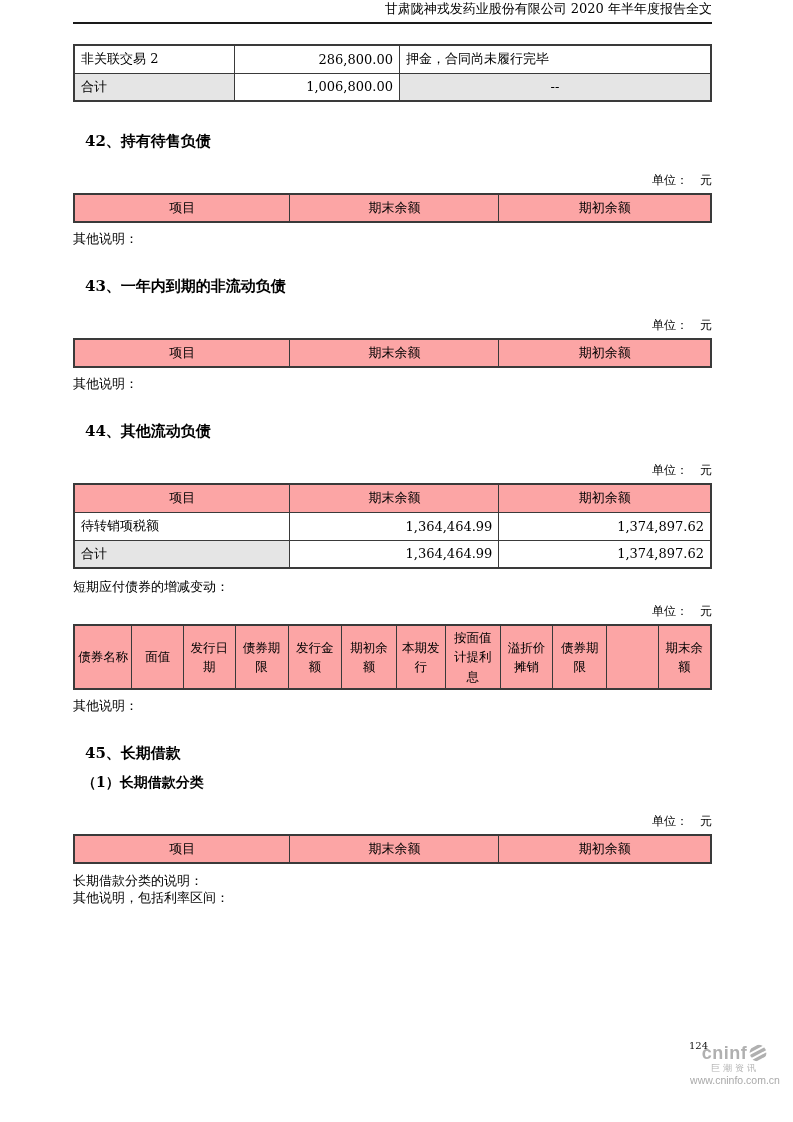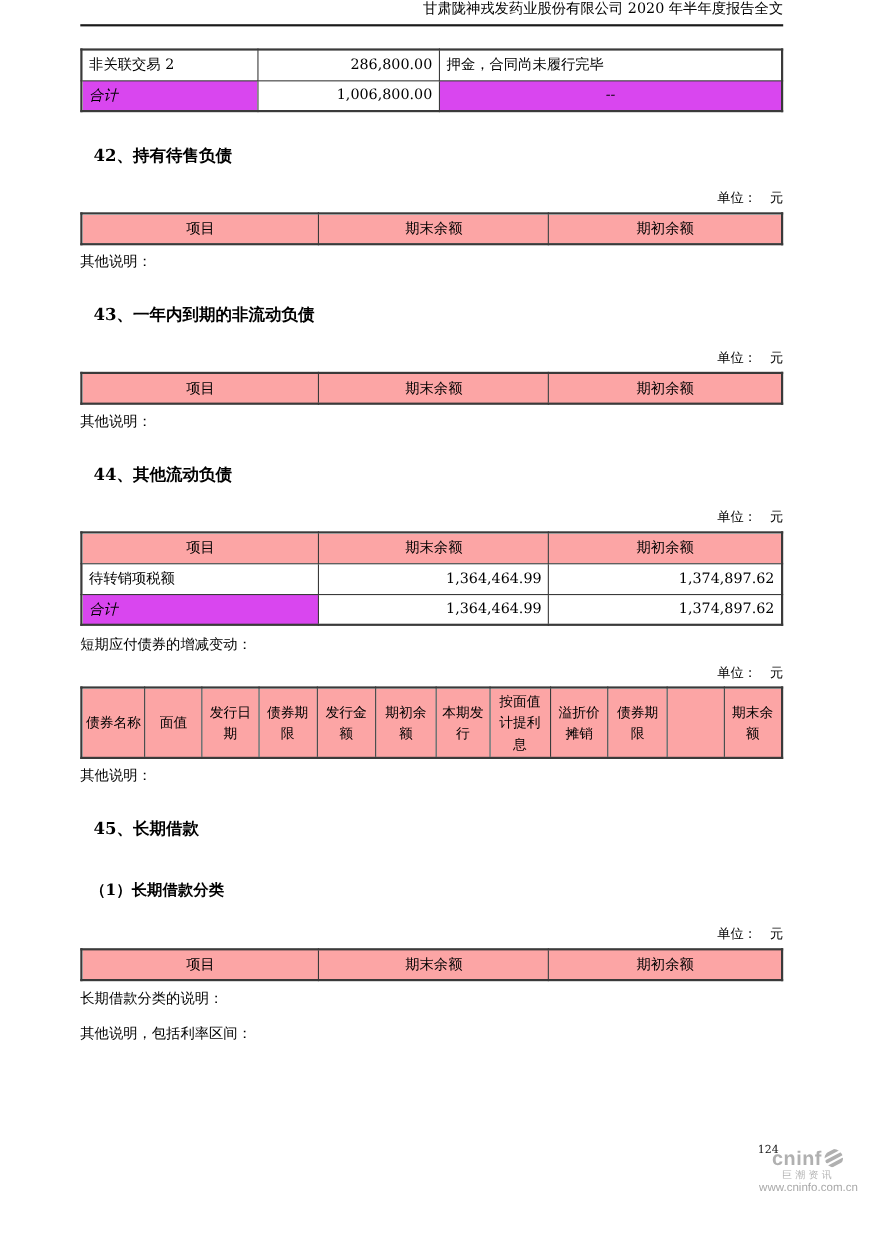--- a/index.html
+++ b/index.html
@@ -19,35 +19,35 @@
   table.tbl{
     width:100%;border-collapse:collapse;table-layout:fixed;
     font-size:13px;border:2px solid #3a3a3a;
   }
   table.tbl td{
     border:1px solid #3a3a3a;
     padding:1px 6px;height:28px;box-sizing:border-box;
     overflow:hidden;vertical-align:middle;
   }
   .hd{background:#fca5a5;text-align:center;}
-  .gray{background:#d946ef;font-style:italic;}
+  .gray{background:#e5e5e5;}
   .num{text-align:right;}
   .ctr{text-align:center;}
   table.bond td{
     font-size:12.5px;padding:2px 3px;text-align:center;
     height:48px;line-height:1.55;
   }
   .note{font-size:13px;line-height:16px;margin-top:8px;}
   .sec-title{
     font-size:15px;font-weight:bold;line-height:18px;
     margin-top:30px;padding-left:12px;
   }
   .sub-title{
     font-size:14px;font-weight:bold;line-height:17px;
-    margin-top:40px;padding-left:9px;
+    margin-top:12px;padding-left:9px;
   }
   .unit{
     text-align:right;font-size:12px;line-height:16px;
     margin-top:22px;margin-bottom:5px;
   }
   .page-number{
     position:absolute;top:1040px;right:85px;
     font-size:10px;color:#111;
   }
   .cninfo{
@@ -200,21 +200,21 @@
       </colgroup>
     <tbody>
         <tr>
       <td class="hd">项目</td>
       <td class="hd">期末余额</td>
       <td class="hd">期初余额</td>
     </tr>
   </tbody>
     </table>
   <div class="note" style="margin-top:9px">长期借款分类的说明：</div>
-  <div class="note" style="margin-top:16px">其他说明，包括利率区间：</div>
+  <div class="note" style="margin-top:1px">其他说明，包括利率区间：</div>
 
 </div>
 
 <div class="page-number">124</div>
 
 <div class="cninfo">
   <div class="brand-row">
     <span>cninf</span>
     <span style="display:inline-block;width:20px;height:20px">
       <svg width="20" height="20" viewBox="0 0 24 24">

